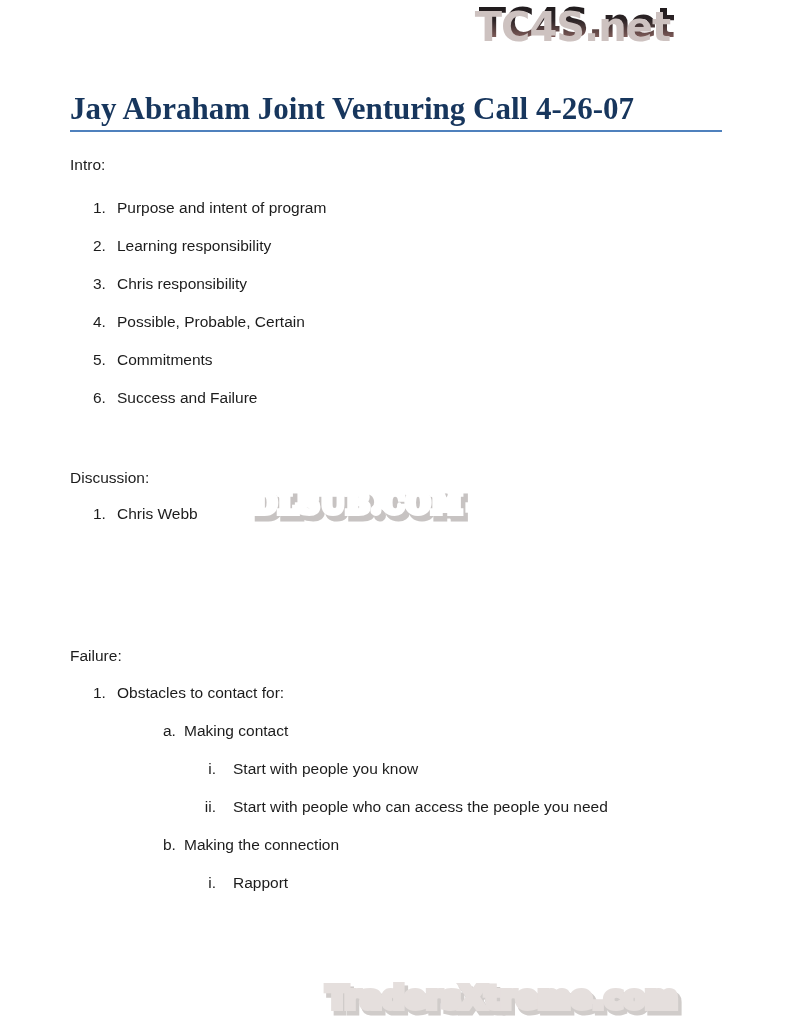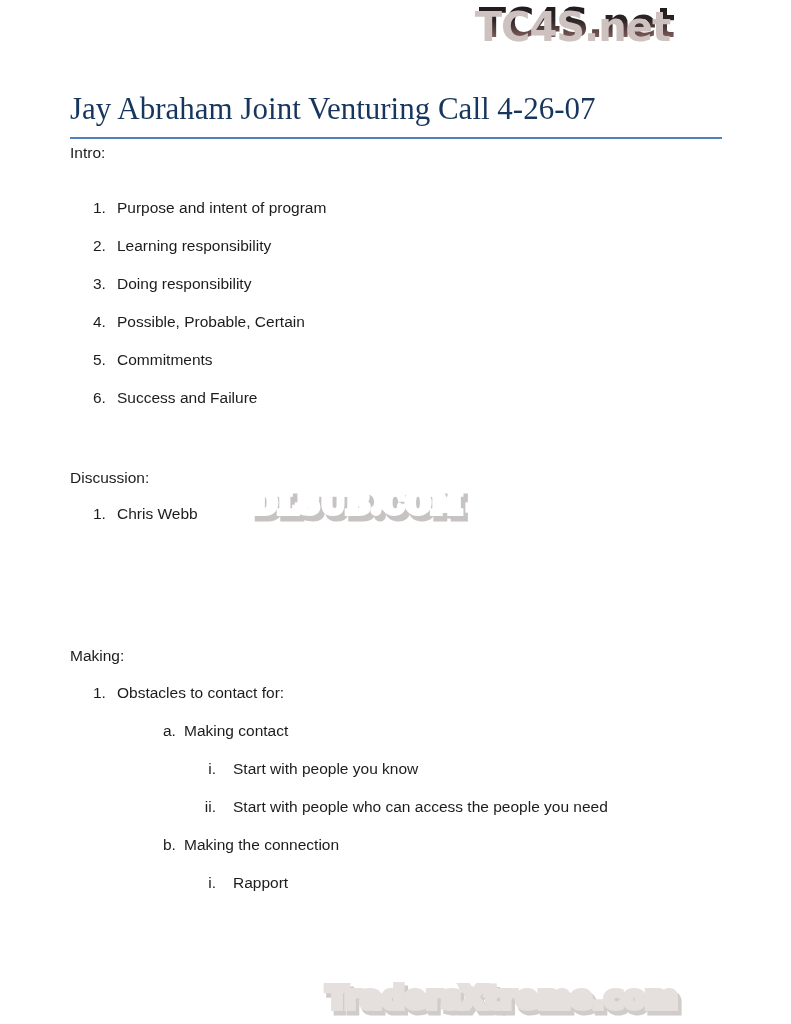--- a/index.html
+++ b/index.html
@@ -29,44 +29,44 @@
   .tc4s::before{
     content:attr(data-text);
     position:absolute;left:-4px;top:4px;z-index:-1;
     background:none;color:#cdc2c0;-webkit-text-fill-color:#cdc2c0;
   }
 
   
   .title{
     position:absolute;left:70px;top:90px;width:652px;
     font-family:"Liberation Serif", serif;
-    font-size:31px;line-height:38px;font-weight:normal;
+    font-size:31px;line-height:38px;font-weight:bold;
     color:var(--title,#17365D);
-    padding-bottom:9px;
+    padding-bottom:2px;
     border-bottom:2px solid var(--title-rule,#4F81BD);
     margin:0;
   }
 
   
   .blk{position:absolute;left:70px;font-size:15.5px;line-height:17px;}
   .label{font-size:15.5px;}
 
   ul.plain{list-style:none;margin:0;padding:0;}
   ul.plain li{position:relative;line-height:16px;margin-bottom:22px;white-space:nowrap;}
   
   li.lvl1{padding-left:47px;}
   li.lvl1 .marker{position:absolute;left:23px;}
   
   li.lvl2{padding-left:114px;}
   li.lvl2 .marker{position:absolute;left:93px;}
   
   li.lvl3{padding-left:163px;}
   li.lvl3 .marker{position:absolute;left:110px;width:36px;text-align:right;}
 
-  .intro-label{top:144px;}
+  .intro-label{top:156px;}
   .intro-list{top:200px;}
   .discussion-label{top:469px;}
   .discussion-list{top:506px;}
   .overview{top:579px;width:628px;line-height:26px;}
   .overview .label{margin-right:20px;}
   .content-label{top:647px;}
   .content-list{top:685px;}
   .copyright{top:912px;font-size:12.5px;}
 
   
@@ -138,21 +138,21 @@
     <li class="lvl1">
       <span class="marker">1.</span>
       <span>Purpose and intent of program</span>
     </li>
     <li class="lvl1">
       <span class="marker">2.</span>
       <span>Learning responsibility</span>
     </li>
     <li class="lvl1">
       <span class="marker">3.</span>
-      <span>Doing responsibility</span>
+      <span>Chris responsibility</span>
     </li>
     <li class="lvl1">
       <span class="marker">4.</span>
       <span>Possible, Probable, Certain</span>
     </li>
     <li class="lvl1">
       <span class="marker">5.</span>
       <span>Commitments</span>
     </li>
     <li class="lvl1">
@@ -166,21 +166,21 @@
   <ul class="plain blk discussion-list">
     <li class="lvl1">
       <span class="marker">1.</span>
       <span>Chris Webb</span>
     </li>
   </ul>
 
   <div class="dlsub" data-text="DLSUB.COM">DLSUB.COM</div>
 
 
-  <div class="blk label content-label">Making:</div>
+  <div class="blk label content-label">Failure:</div>
 
   <ul class="plain blk content-list">
     <li class="lvl1">
       <span class="marker">1.</span>
       <span>Obstacles to contact for:</span>
     </li>
     <li class="lvl2">
       <span class="marker">a.</span>
       <span>Making contact</span>
     </li>

